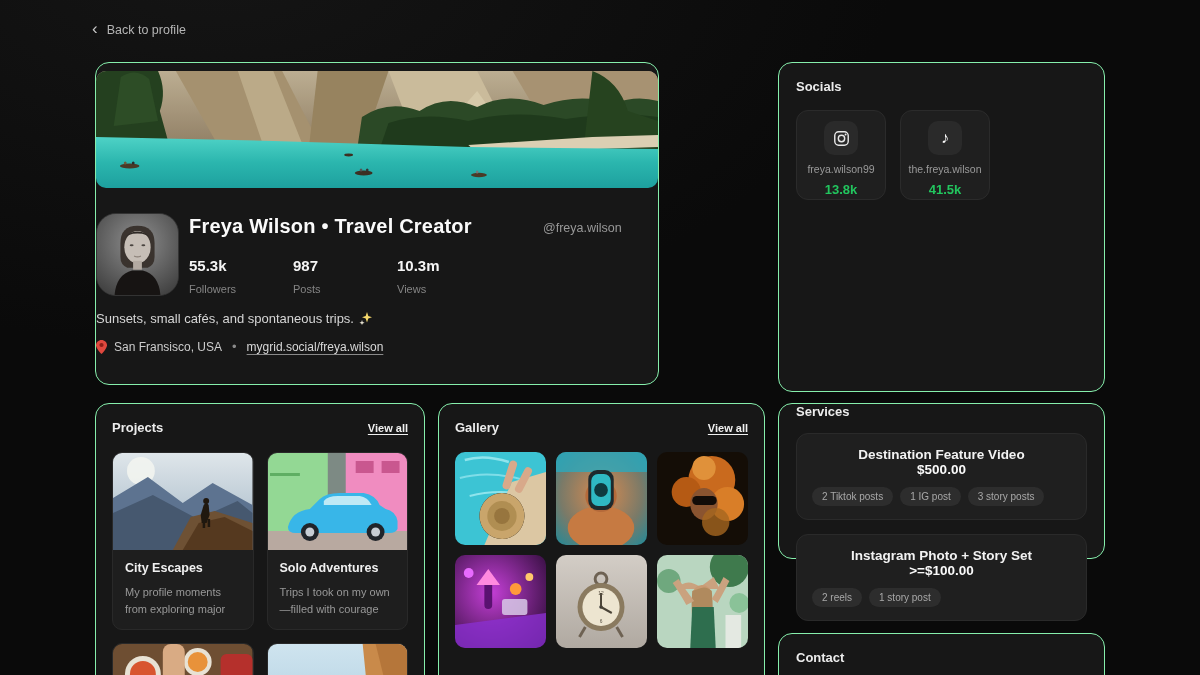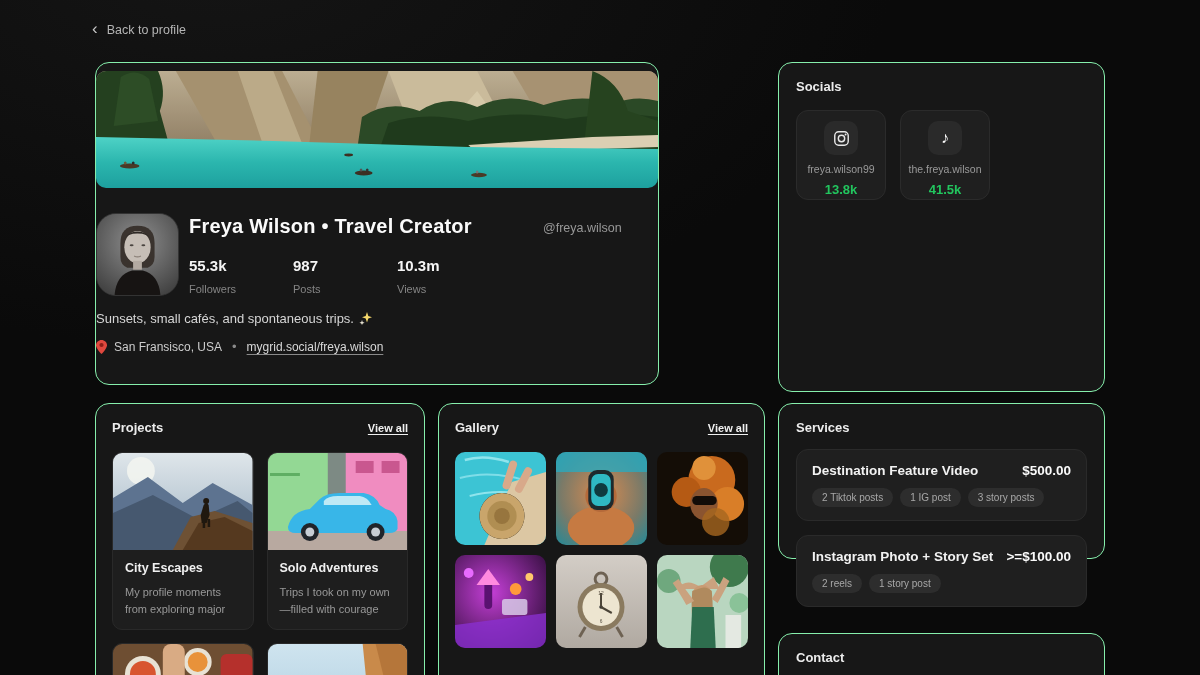--- a/index.html
+++ b/index.html
@@ -75,26 +75,26 @@
   .proj-img svg { display:block; width:100%; height:100%; }
   .proj-body { padding:11px 12px; }
   .proj-title { font-size:12.5px; font-weight:700; color:#f0f0f0; }
   .proj-desc { margin-top:9px; font-size:11px; line-height:1.5; color:#989898; }
   
   #gallery-card { left:438px; top:403px; width:327px; height:430px; padding:16px; }
   .gal-grid { display:grid; grid-template-columns:repeat(3,1fr); gap:10px; margin-top:17px; }
   .gal-img { width:100%; height:93px; border-radius:10px; overflow:hidden; cursor:pointer; }
   .gal-img svg { display:block; width:100%; height:100%; }
   
-  #services-card { left:778px; top:403px; width:327px; height:156px; padding:16px 17px; }
+  #services-card { left:778px; top:403px; width:327px; height:156px; padding:0 17px; }
   .svc-item {
     background:#1f1f1f; border:1px solid #2a2a2a; border-radius:12px;
     padding:13px 15px; margin-top:14px; cursor:pointer;
   }
-  .svc-top { display:flex; align-items:center; justify-content:space-between; }
+  .svc-top { display:flex; align-items:center; justify-content:space-between;flex-direction:column; }
   .svc-title { font-size:13.5px; font-weight:700; color:#f2f2f2; }
   .svc-price { font-size:13.5px; font-weight:700; color:#fafafa; }
   .svc-badges { display:flex; gap:7px; margin-top:10px; }
   .badge {
     background:#2d2d2d; color:#a8a8a8; font-size:10px;
     padding:4px 10px; border-radius:999px; white-space:nowrap;
   }
   
   #contact-card { left:778px; top:633px; width:327px; height:120px; padding:16px 17px; }
 </style>

